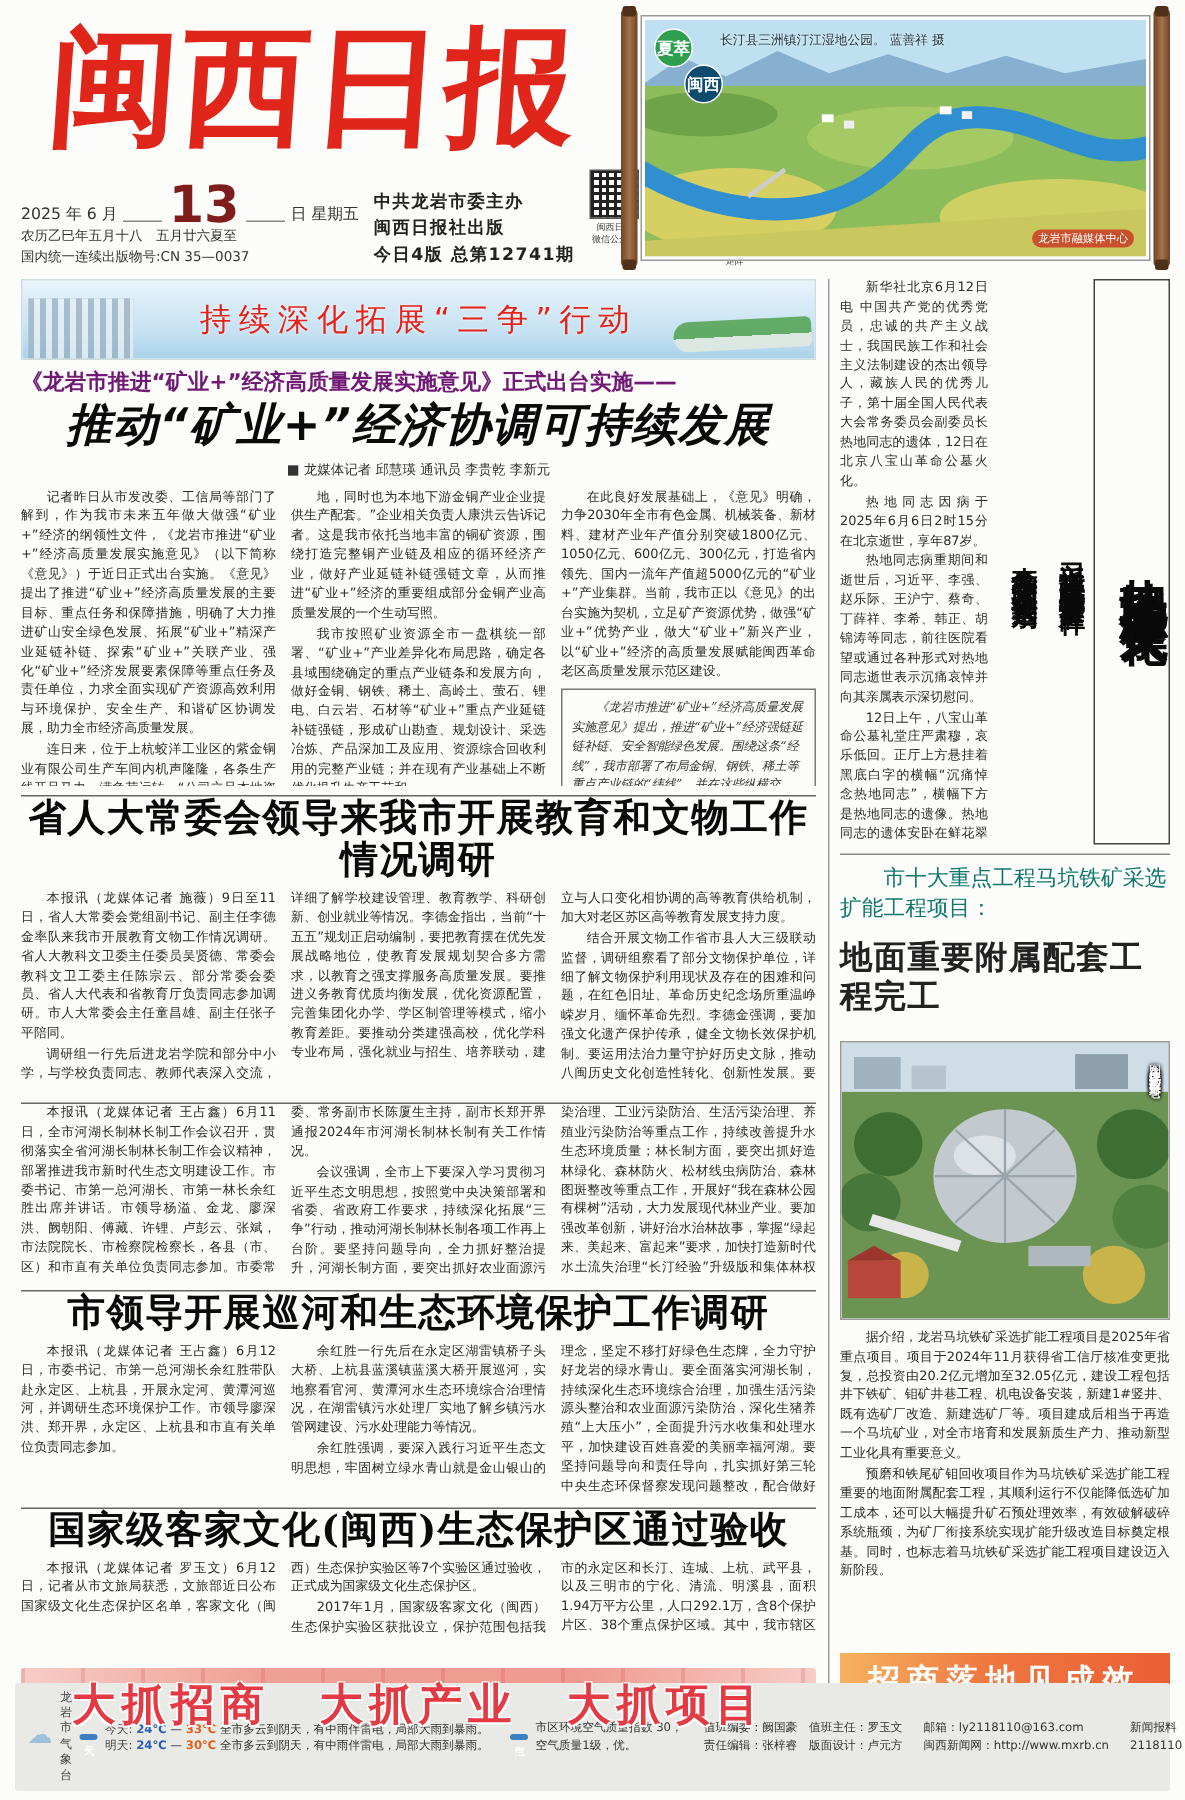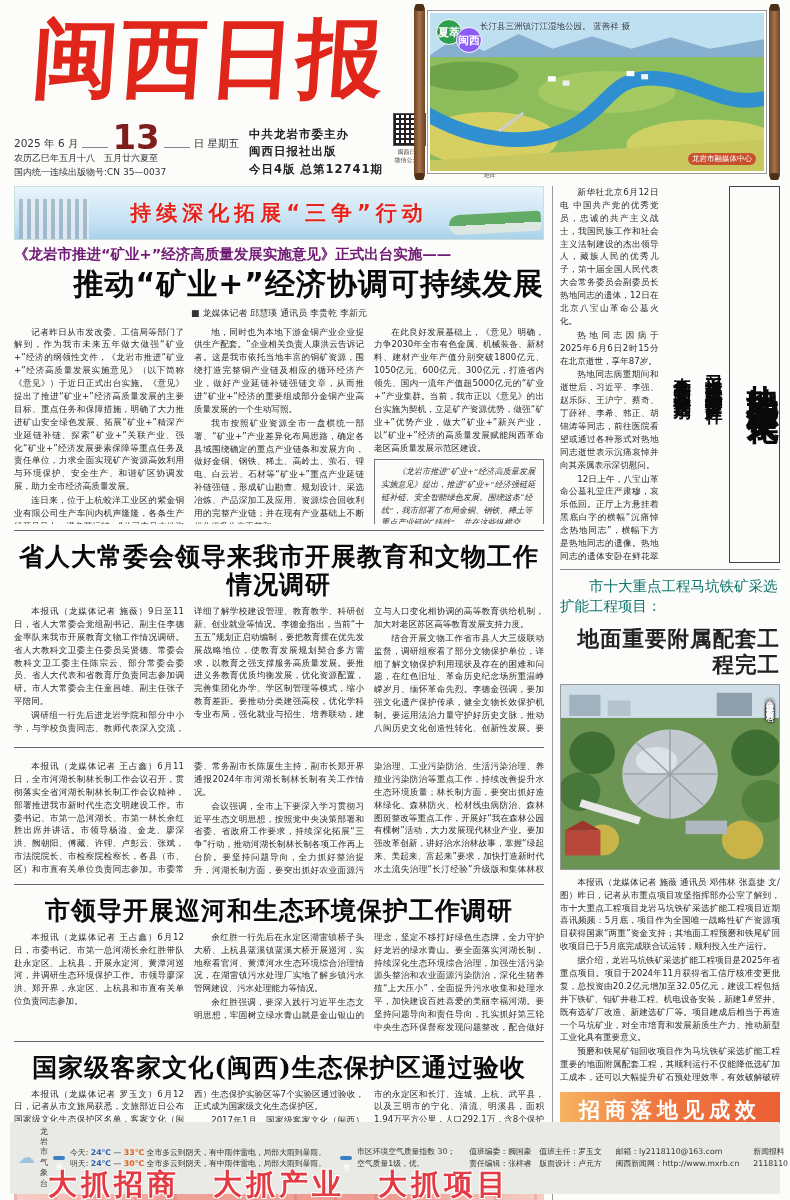--- a/index.html
+++ b/index.html
@@ -40,49 +40,49 @@
   .rod.left{ left:0; } .rod.right{ right:0; }
   .rod::before,.rod::after{ content:""; position:absolute; left:1px; right:1px; height:7px; background:#4e2f18; border-radius:2px;}
   .rod::before{ top:-2px;} .rod::after{ bottom:-2px;}
   .photo-frame { position:absolute; left:13px; right:13px; top:4px; bottom:4px; border:1px solid #999; background:#fff; padding:2px; }
   .photo-inner { position:relative; width:100%; height:100%; overflow:hidden; }
   .photo-inner svg { display:block; width:100%; height:100%; }
   .photo-caption { position:absolute; top:8px; left:50px; font-size:8.5px; color:#1a3040; text-shadow:0 0 2px #fff; }
   .photo-badge { position:absolute; top:6px; left:6px; display:flex; }
   .badge-circle { width:26px; height:26px; border-radius:50%; background:#2e9e4f; color:#fff; font-size:11px; font-weight:bold;
      display:flex; align-items:center; justify-content:center; border:1px solid #fff; }
-  .badge-circle.second { margin-left:-6px; margin-top:8px; background:#8b5cf6; }
+  .badge-circle.second { margin-left:-6px; margin-top:24px; background:#0c4a6e; }
   .photo-watermark { position:absolute; right:8px; bottom:6px; font-size:7.5px; color:#fff; background:rgba(200,40,30,.75); padding:1px 4px; border-radius:6px;}
   
   .content { display:flex; padding:0 10px 0 14px; gap:8px; }
   .left-col { width:530px; }
   .right-col { width:228px; border-left:1px solid #999; padding-left:7px; display:flex; flex-direction:column; }
   
   .banner { position:relative; height:54px; margin-bottom:5px; overflow:hidden;
     background:linear-gradient(180deg,#e8f4fb 0%,#c3e0f2 70%,#a9d2ea 100%); border:1px solid #cdd;
     display:flex; flex-direction:column; align-items:center; justify-content:center; }
-  .banner-line1 { font-size:21px; font-weight:bold; color:#e6231a; letter-spacing:5px; text-shadow:0 0 2px #fff; z-index:2;}
+  .banner-line1 { font-size:21px; font-weight:normal; color:#e6231a; letter-spacing:5px; text-shadow:0 0 2px #fff; z-index:2;}
   .banner-line2 { font-size:12px; font-weight:bold; color:#d6261c; letter-spacing:2px; background:rgba(255,255,255,.45); padding:0 8px; border-radius:6px; z-index:2;}
   .banner .building { position:absolute; left:4px; bottom:0; width:70px; height:40px;
     background:repeating-linear-gradient(90deg,#9ab3c4 0 4px,#e7eef3 4px 8px), #9ab3c4; opacity:.8;}
   .banner .train { position:absolute; right:2px; bottom:6px; width:92px; height:20px; border-radius:10px 4px 4px 10px;
     background:linear-gradient(180deg,#57a557 55%,#dfe9df 55%); transform:rotate(-3deg); opacity:.9;}
   
   .kicker { font-size:14.5px; font-weight:bold; color:#701a75; margin:2px 0 3px; }
-  .main-headline { font-size:30px; font-weight:bold; text-align:right; letter-spacing:1px; color:#0a0a0a; line-height:1.15; }
+  .main-headline { font-size:30px; font-weight:bold; text-align:center; letter-spacing:1px; color:#0a0a0a; line-height:1.15;font-style:italic; }
   .byline { text-align:center; font-size:9px; color:#333; margin:5px 0 6px; }
   .article-cols { display:flex; gap:10px; height:198px; overflow:hidden; }
   .article-cols .col { flex:1; overflow:hidden; }
   .bodytext { font-size:8.6px; line-height:1.5; text-align:justify; color:#2a2a2a; }
   .bodytext p { text-indent:2em; margin-bottom:1px; }
   .quote-box { border:1px solid #777; margin-top:5px; padding:5px 6px 4px; font-family:"DejaVu Serif",serif; font-style:italic;
     font-size:8.2px; line-height:1.55; color:#333; position:relative; }
   .quote-box p{ text-indent:2em; }
   
-  .section { border-top:1px solid #666; padding-top:12px; margin-top:6px; }
+  .section { border-top:1px solid #666; padding-top:0; margin-top:6px; }
   .section-headline { font-size:25px; font-weight:bold; text-align:center; letter-spacing:1px; line-height:1.15; color:#0a0a0a; margin-bottom:5px;}
   .section-headline.serif { font-family:"DejaVu Serif", serif; }
   .section-body { column-count:3; column-gap:10px; overflow:hidden; }
   .h-edu { height:136px; } .h-river { height:118px; } .h-patrol { height:104px; } .h-hakka { height:64px; }
   
   .pink-banner { margin-top:8px; height:50px; display:flex; align-items:center; justify-content:center;
     background:linear-gradient(90deg,#f7cdc6,#f0a195 30%,#ef9a90 70%,#f7cdc6), #f2b1a8; border-radius:2px;
     position:relative; overflow:hidden; }
   .pink-banner::before{ content:""; position:absolute; inset:0;
     background:repeating-linear-gradient(90deg, rgba(190,60,70,.18) 0 3px, transparent 3px 40px); }
@@ -90,21 +90,21 @@
     text-shadow:-1px -1px 0 #fff,1px -1px 0 #fff,-1px 1px 0 #fff,1px 1px 0 #fff; }
   
   .obituary { display:flex; height:384px; gap:5px; border-bottom:1px solid #888; padding-bottom:6px; }
   .obit-text { width:100px; overflow:hidden; }
   .vcol { writing-mode:vertical-rl; text-orientation:upright; font-weight:bold; color:#0a0a0a; text-align:center; }
   .obit-sub { width:27px; font-size:17.5px; letter-spacing:2px; line-height:1; padding-top:4px; }
   .obit-head { width:52px; font-size:32px; letter-spacing:3px; border:1px solid #444; padding:6px 0; margin-left:2px; line-height:1;}
   
   .mining { margin-top:7px; }
   .mining-kicker { font-size:14.5px; color:#0f766e; line-height:1.35; text-indent:2em; margin-bottom:10px;}
-  .mining-headline { font-size:21.5px; font-weight:bold; text-align:right; line-height:1.2; letter-spacing:1px; margin-bottom:6px;}
+  .mining-headline { font-size:21.5px; font-weight:bold; text-align:left; line-height:1.2; letter-spacing:1px; margin-bottom:16px;}
   .mining-photo { position:relative; width:100%; height:186px; border:1px solid #999; overflow:hidden; }
   .mining-photo svg{ display:block; width:100%; height:100%; }
   .mining-caption { position:absolute; top:8px; right:5px; writing-mode:vertical-rl; text-orientation:upright;
     font-size:8px; color:#fff; text-shadow:0 0 2px #000,0 0 3px #000; letter-spacing:1px; }
   .mining-body { margin-top:6px; height:208px; overflow:hidden; }
   
   .orange-banner { margin-top:8px; height:36px; display:flex; align-items:center; justify-content:center;
     background:linear-gradient(90deg,#f6b35f,#ef7740 45%,#ec5f35); }
   .orange-banner span{ color:#fff; font-size:21px; font-weight:bold; letter-spacing:5px; }
   
@@ -314,21 +314,20 @@
             <ellipse cx="92" cy="78" rx="20" ry="14" fill="#dde2e6"></ellipse>
             <path d="M105,46 L105,138 M60,92 L150,92 M73,60 L137,124 M137,60 L73,124" stroke="#9aa4ab" stroke-width="1.5" fill="none"></path>
             <rect x="20" y="118" width="60" height="8" fill="#e8e8e8" transform="rotate(18 20 118)"></rect>
             <rect x="4" y="150" width="34" height="26" fill="#b8463a"></rect>
             <path d="M4,150 L21,140 38,150 Z" fill="#9c352b"></path>
             <rect x="120" y="140" width="40" height="14" fill="#aeb8be"></rect>
           </svg>
           <div class="mining-caption">图为马坑铁矿采选扩能工程球形料仓。</div>
         </div>
         <div class="mining-body bodytext">
-            <p>本报讯（龙媒体记者 施薇 通讯员 邓伟林 张嘉捷 文/图）昨日，记者从市重点项目攻坚指挥部办公室了解到，市十大重点工程项目龙岩马坑铁矿采选扩能工程项目近期喜讯频频：5月底，项目作为全国唯一战略性矿产资源项目获得国家“两重”资金支持；其地面工程预磨和铁尾矿回收项目已于5月底完成联合试运转，顺利投入生产运行。</p>
             <p>据介绍，龙岩马坑铁矿采选扩能工程项目是2025年省重点项目。项目于2024年11月获得省工信厅核准变更批复，总投资由20.2亿元增加至32.05亿元，建设工程包括井下铁矿、钼矿井巷工程、机电设备安装，新建1#竖井、既有选矿厂改造、新建选矿厂等。项目建成后相当于再造一个马坑矿业，对全市培育和发展新质生产力、推动新型工业化具有重要意义。</p>
             <p>预磨和铁尾矿钼回收项目作为马坑铁矿采选扩能工程重要的地面附属配套工程，其顺利运行不仅能降低选矿加工成本，还可以大幅提升矿石预处理效率，有效破解破碎系统瓶颈，为矿厂衔接系统实现扩能升级改造目标奠定根基。同时，也标志着马坑铁矿采选扩能工程项目建设迈入新阶段。</p>
           </div>
       </div>
 
       <div class="orange-banner">
         <span>招商落地见成效</span>
       </div>
     </div>
   </div>

